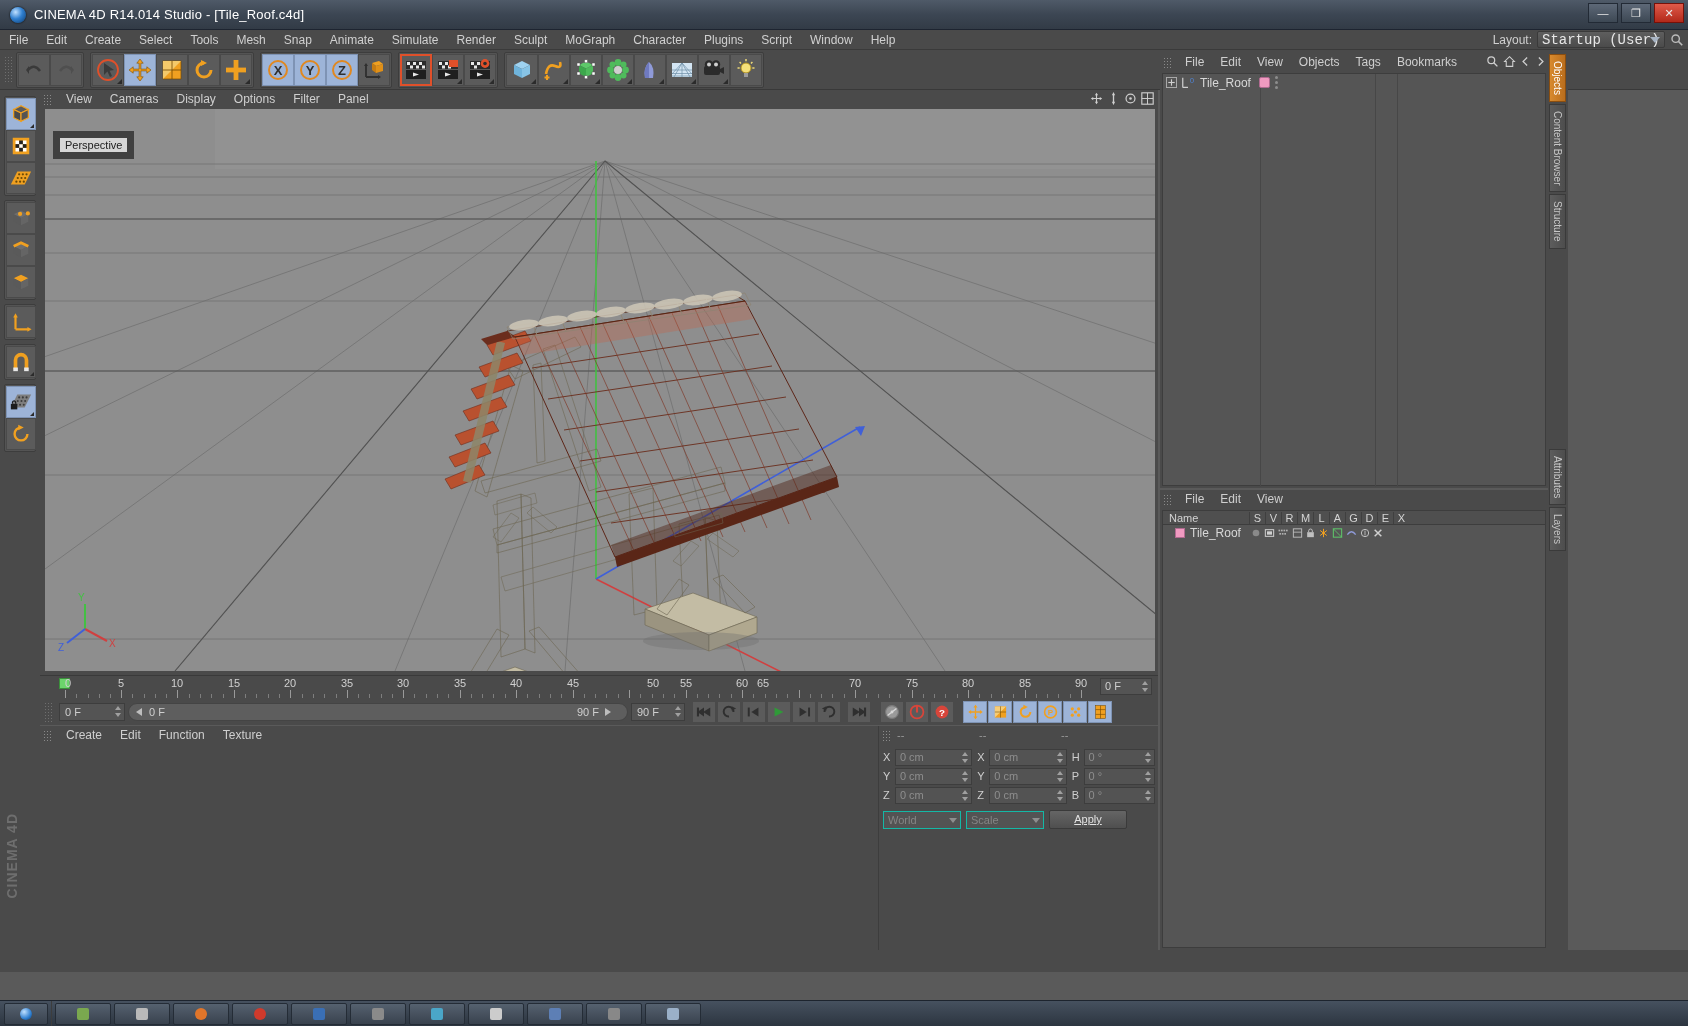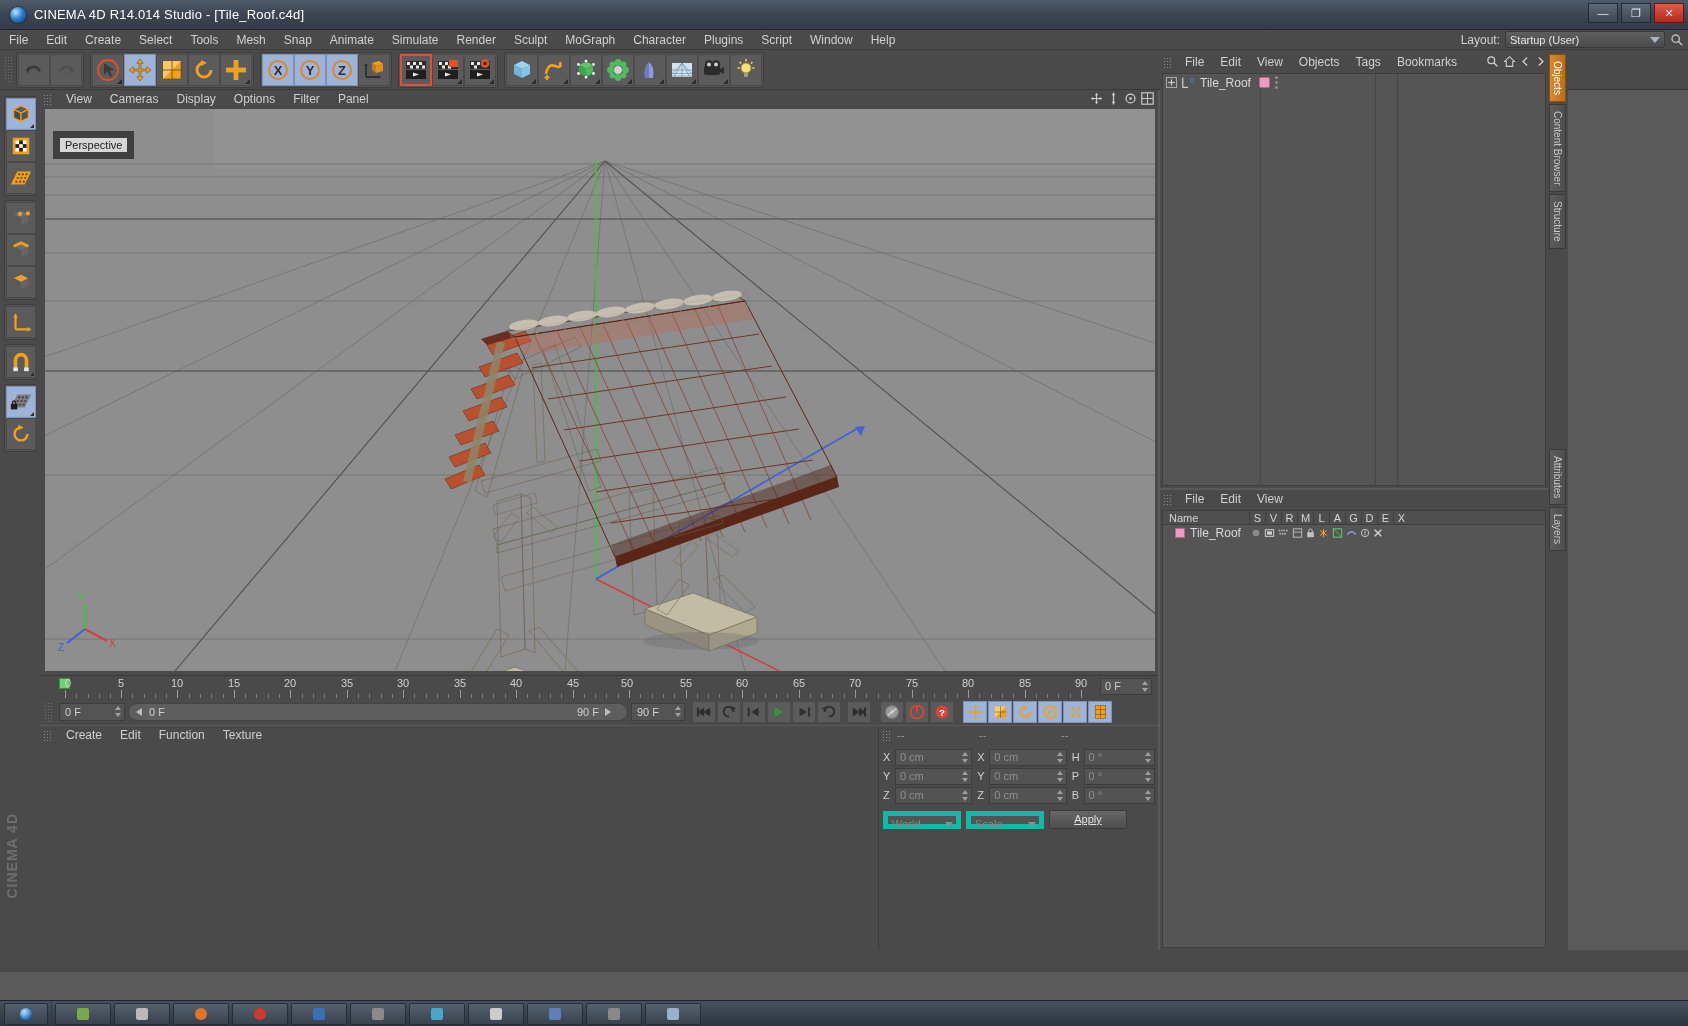--- a/index.html
+++ b/index.html
@@ -43,25 +43,25 @@
     display:flex; align-items:center;
     border-bottom:1px solid #3a3a3a;
   }
   .menubar .mi {
     padding:0 9px; height:20px; line-height:20px;
     color:#d0d0d0; font-size:12px; white-space:nowrap; cursor:default;
   }
   .layout-box { position:absolute; right:4px; top:1px; display:flex; align-items:center; gap:5px; }
   .layout-label { color:#d0d0d0; font-size:12px; }
   .layout-select {
-    width:160px;height:17px;
+    width:128px;height:17px;
     background:linear-gradient(180deg,#5e5e5e,#4b4b4b);
     border:1px solid #3a3a3a; border-radius:2px;
     display:flex; align-items:center; padding:0 4px;
-    color:#e6e6e6; font-size:11px; position:relative;
+    color:#e6e6e6; font-size:14px; position:relative;font-family:Liberation Mono, monospace;
   }
   .layout-select .caret {
     position:absolute; right:4px; top:5px;
     width:0;height:0;border-left:5px solid transparent;border-right:5px solid transparent;
     border-top:6px solid #a8b4c4;
   }
   .hdr-icon { width:14px;height:14px; opacity:.85; }
 
   
   .toolbar {
@@ -199,21 +199,21 @@
   .coord-head span { display:inline-block; }
   .coord-rows { position:absolute; left:4px; top:22px; width:272px; }
   .crow { display:flex; align-items:center; height:18px; margin-bottom:1px; }
   .clabel { width:12px; font-size:11px; color:#cfcfcf; text-align:left; }
   .cfield {
     height:17px; background:#535353; border:1px solid #3d3d3d;
     color:#8e8e8e; font-size:11px; line-height:15px; padding:0 4px; position:relative;
   }
   .coord-foot { position:absolute; left:4px; top:84px; width:272px; display:flex; align-items:center; gap:5px;}
   .csel {
-    height:18px; background:#535353; border:5px solid #14b8a6; color:#858585;
+    height:18px; background:#535353; border:1px solid #14b8a6; color:#858585;
     font-size:11px; line-height:16px; padding:0 4px; position:relative;
   }
   .csel .caret { position:absolute; right:3px; top:6px; width:0;height:0;
     border-left:4px solid transparent;border-right:4px solid transparent;border-top:5px solid #8e8e8e;}
   .apply-btn {
     height:19px; width:78px; background:linear-gradient(180deg,#656565,#4f4f4f);
     border:1px solid #3a3a3a; border-radius:2px;
     color:#e2e2e2; font-size:11px; text-align:center; line-height:17px;text-decoration:underline;
   }
 
@@ -960,27 +960,27 @@
         <div class="tlab" style="left:299px">35</div>
       <div class="tick maj" style="left:355px"></div>
         <div class="tlab" style="left:355px">30</div>
       <div class="tick maj" style="left:412px"></div>
         <div class="tlab" style="left:412px">35</div>
       <div class="tick maj" style="left:468px"></div>
         <div class="tlab" style="left:468px">40</div>
       <div class="tick maj" style="left:525px"></div>
         <div class="tlab" style="left:525px">45</div>
       <div class="tick maj" style="left:581px"></div>
-        <div class="tlab" style="left:579px">50</div>
+        <div class="tlab" style="left:605px">50</div>
       <div class="tick maj" style="left:638px"></div>
         <div class="tlab" style="left:638px">55</div>
       <div class="tick maj" style="left:694px"></div>
         <div class="tlab" style="left:694px">60</div>
       <div class="tick maj" style="left:751px"></div>
-        <div class="tlab" style="left:751px">65</div>
+        <div class="tlab" style="left:715px">65</div>
       <div class="tick maj" style="left:807px"></div>
         <div class="tlab" style="left:807px">70</div>
       <div class="tick maj" style="left:864px"></div>
         <div class="tlab" style="left:864px">75</div>
       <div class="tick maj" style="left:920px"></div>
         <div class="tlab" style="left:920px">80</div>
       <div class="tick maj" style="left:977px"></div>
         <div class="tlab" style="left:977px">85</div>
       <div class="tick maj" style="left:1033px"></div>
         <div class="tlab" style="left:1033px">90</div>

